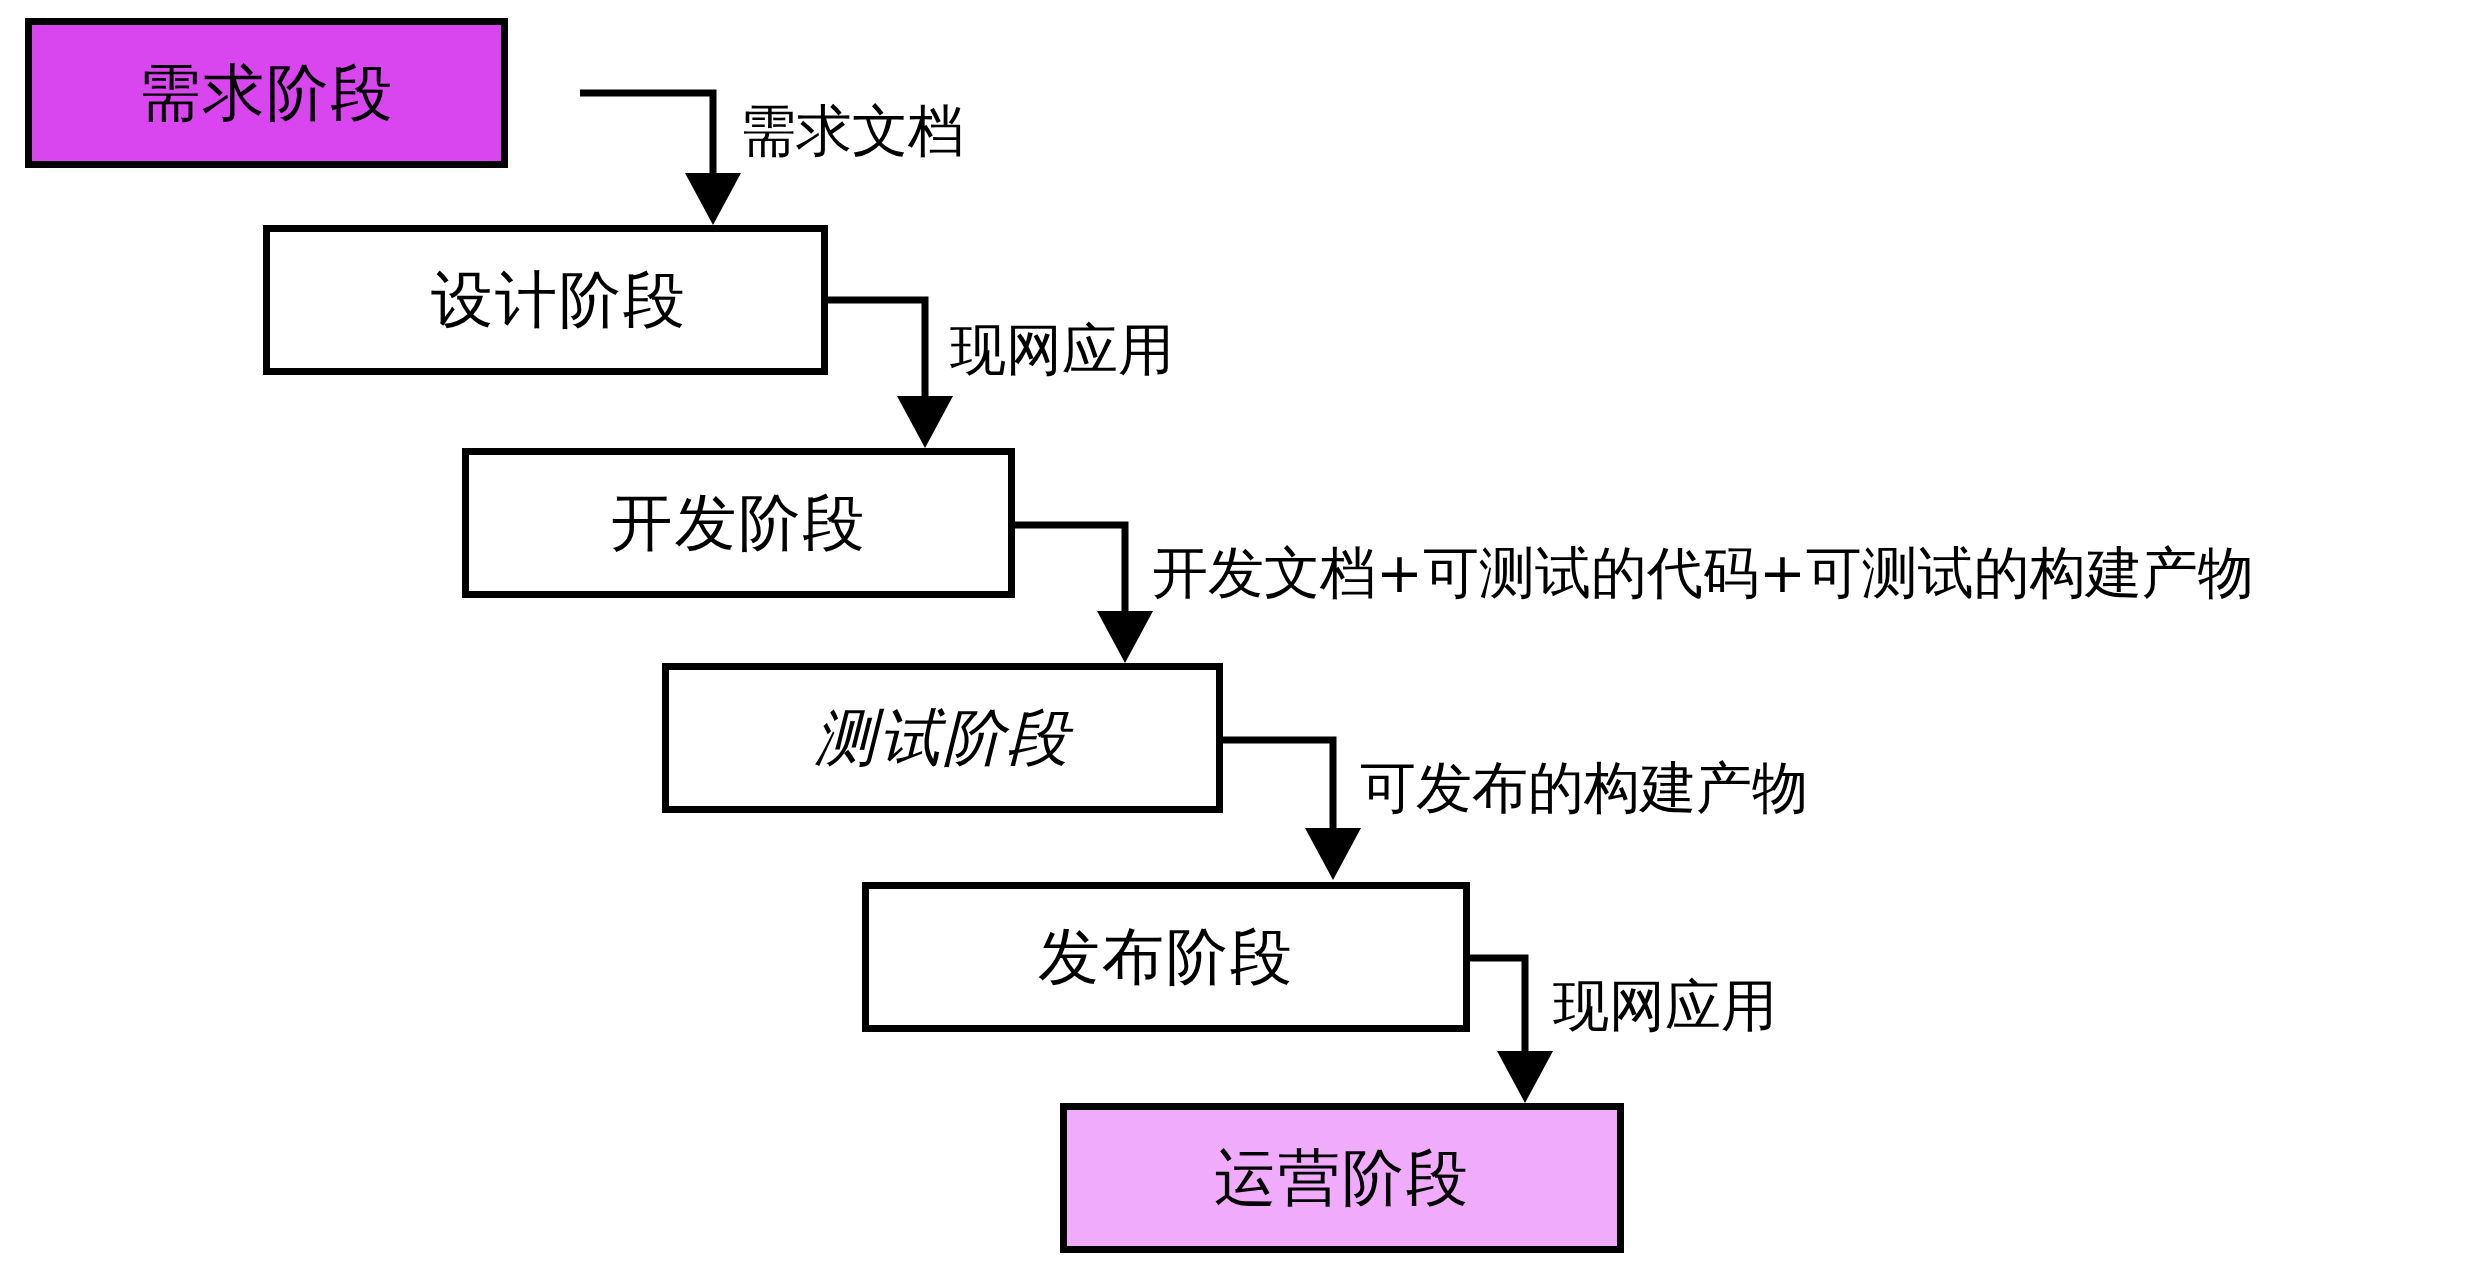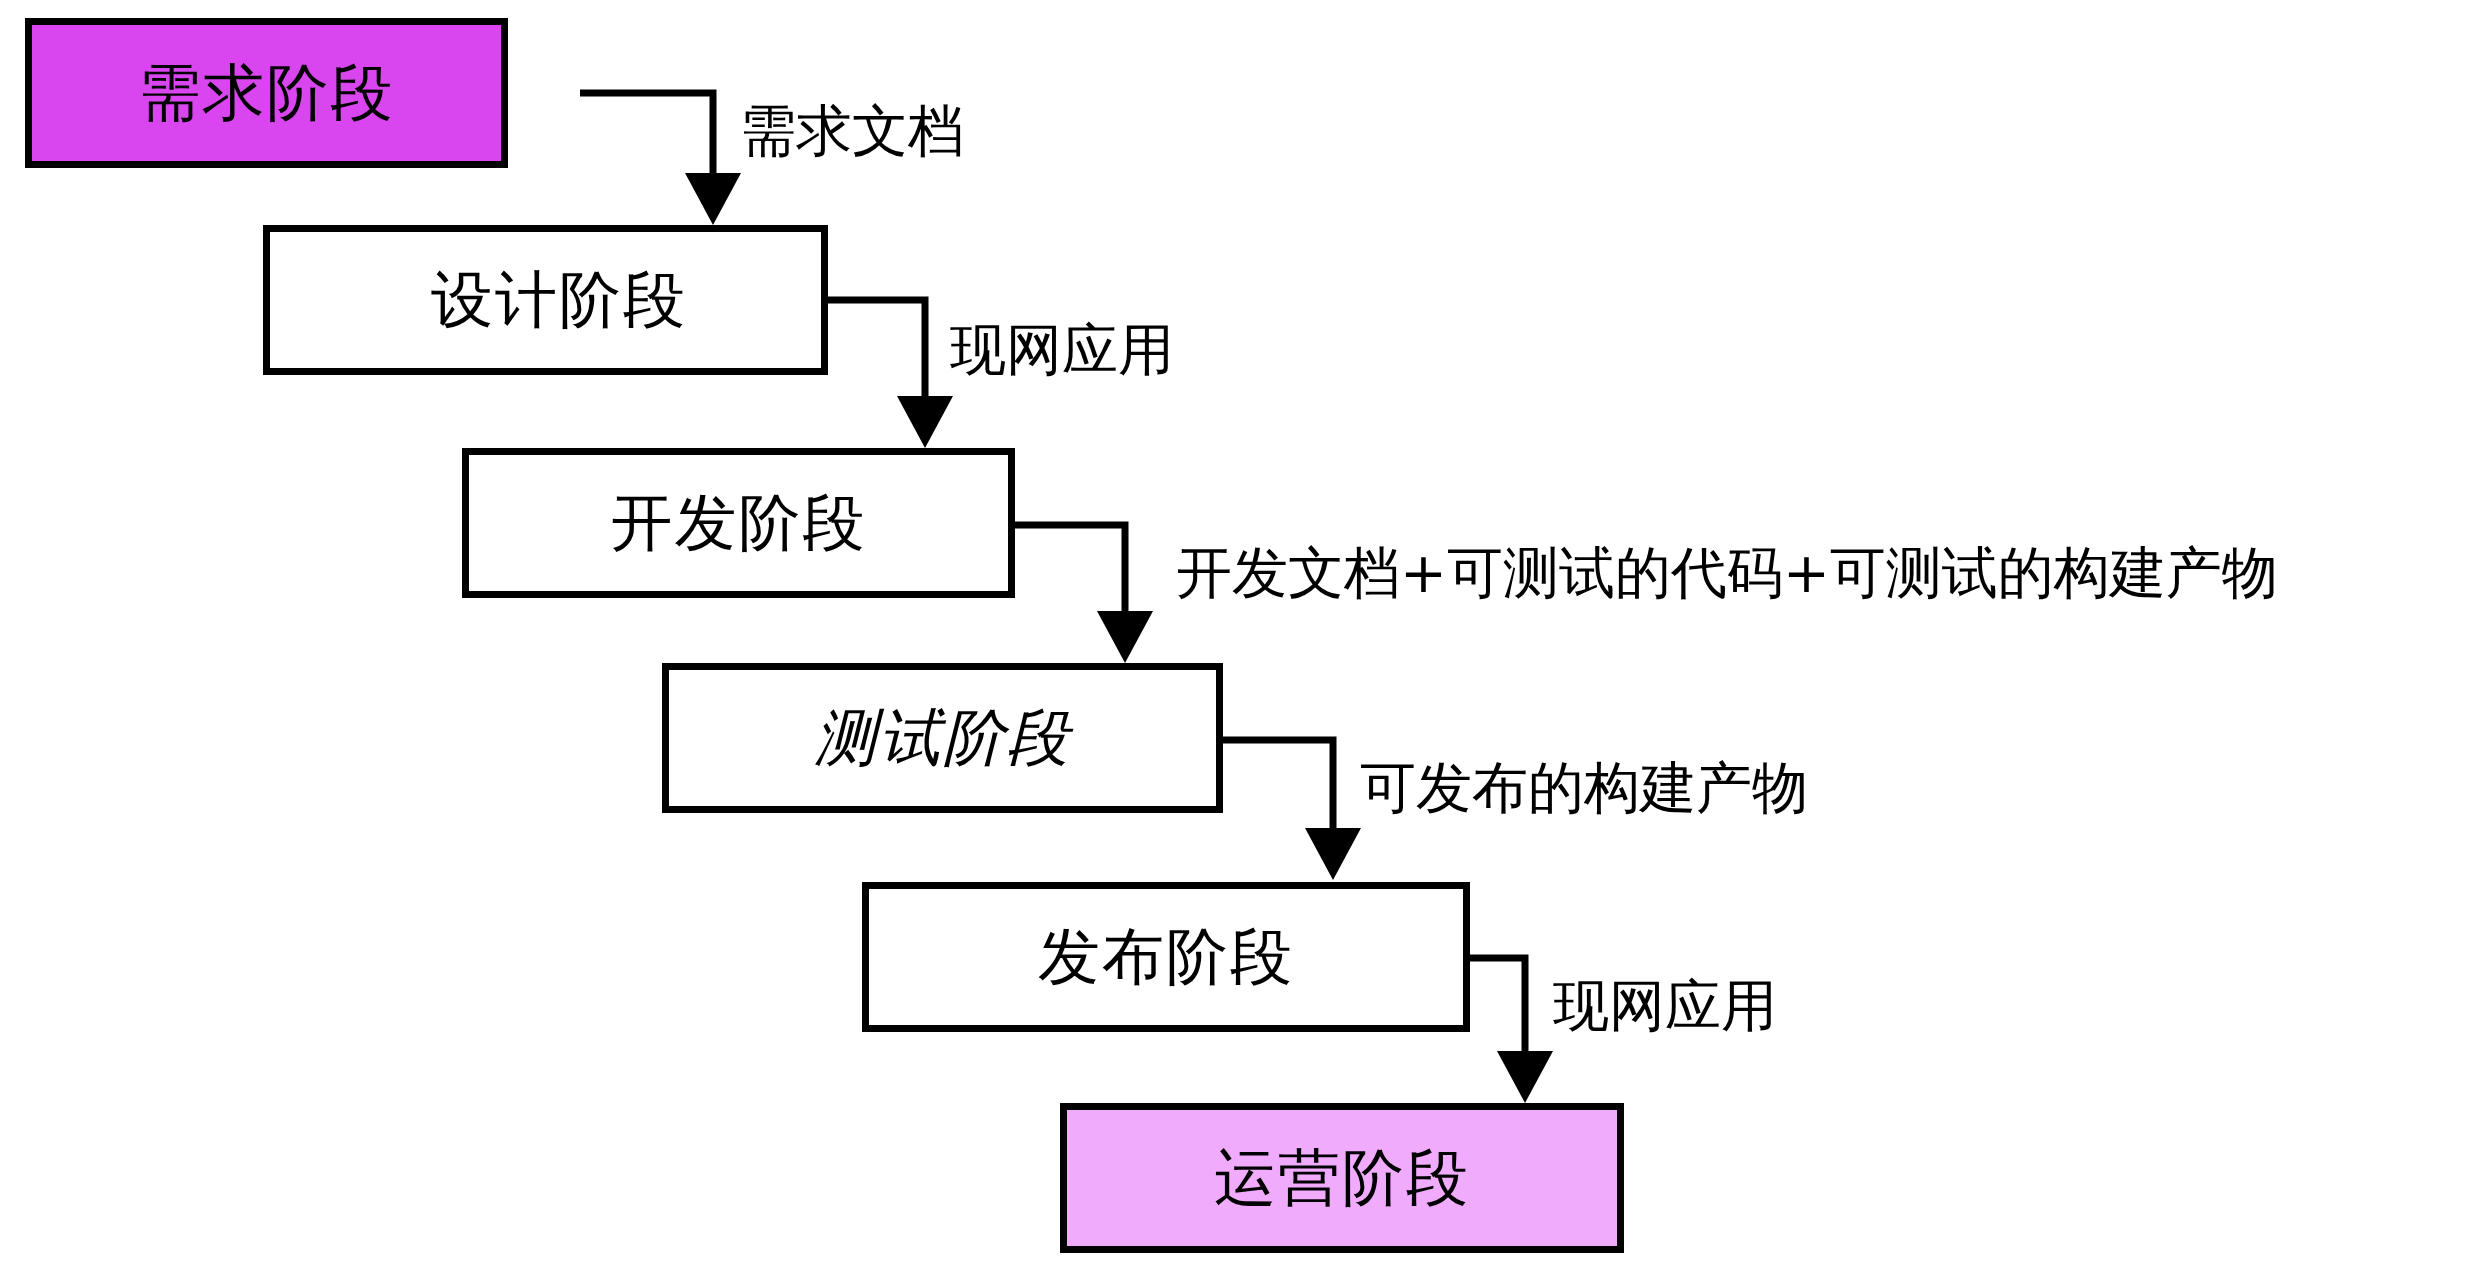--- a/index.html
+++ b/index.html
@@ -89,18 +89,18 @@
       <div class="stage-box" style="left: 862px; top: 882px; width: 608px; height: 150px; border-width: 7px; border-color: rgb(0, 0, 0); background: rgb(255, 255, 255);">
         <span class="stage-label">发布阶段</span>
       </div>
       <div class="stage-box" style="left: 1060px; top: 1103px; width: 564px; height: 150px; border-width: 7px; border-color: rgb(0, 0, 0); background: #f0abfc;">
         <span class="stage-label">运营阶段</span>
       </div>
     </div>
   <div id="labels-layer">
       <div class="edge-label" style="left: 740px; top: 103px;">需求文档</div>
       <div class="edge-label" style="left: 950px; top: 322px;">现网应用</div>
-      <div class="edge-label" style="left: 1152px; top: 545px; margin-left: 24px;">开发文档+可测试的代码+可测试的构建产物</div>
+      <div class="edge-label" style="left: 1152px; top: 545px;">开发文档+可测试的代码+可测试的构建产物</div>
       <div class="edge-label" style="left: 1360px; top: 760px;">可发布的构建产物</div>
       <div class="edge-label" style="left: 1553px; top: 978px;">现网应用</div>
     </div>
 
 </div>
 
 </body></html>

